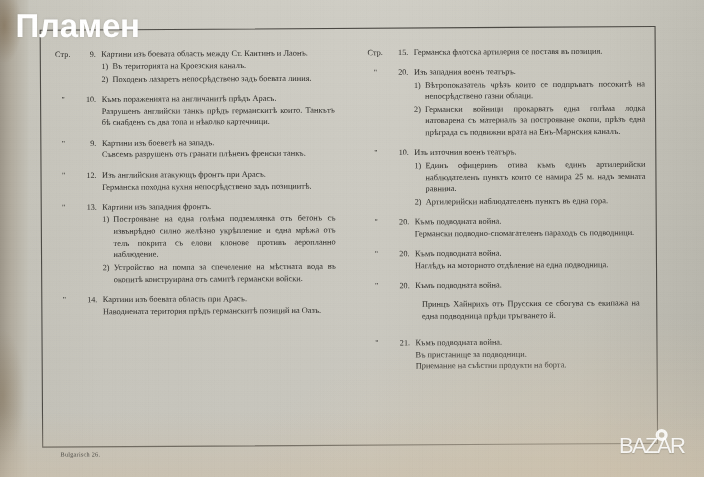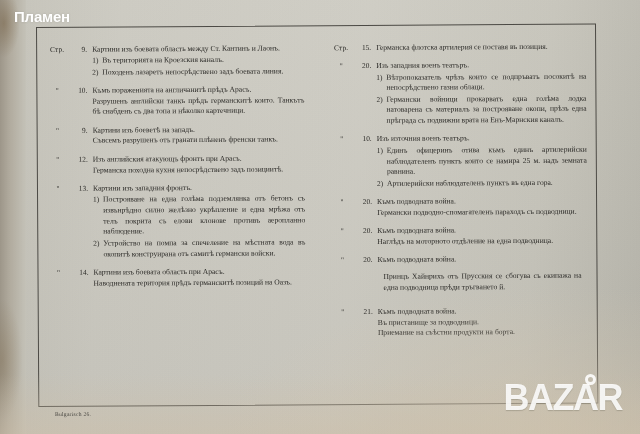--- a/index.html
+++ b/index.html
@@ -168,32 +168,32 @@
     transform: rotate(-0.35deg);
   }
 
   
   .wm-top {
     position: absolute;
     left: 14px;
     top: 8px;
     font-family: "Liberation Sans", sans-serif;
     font-weight: 700;
-    font-size: 15px;
+    font-size: 30px;
     color: #ffffff;
     letter-spacing: -0.2px;
     text-shadow: 0 0 2px rgba(120,120,110,.35);
   }
   .wm-bazar {
     position: absolute;
     right: 18px;
     bottom: 18px;
     font-family: "Liberation Sans", sans-serif;
-    font-weight: 700;
-    font-size: 36px;
+    font-weight: 400;
+    font-size: 20px;
     letter-spacing: -1.5px;
     color: rgba(255,255,255,.88);
     text-shadow: 0 1px 1px rgba(110,105,92,.35);
     line-height: 1;
   }
   .wm-bazar .dot {
     display: inline-block;
     position: relative;
   }
   .wm-bazar .dot::after {

